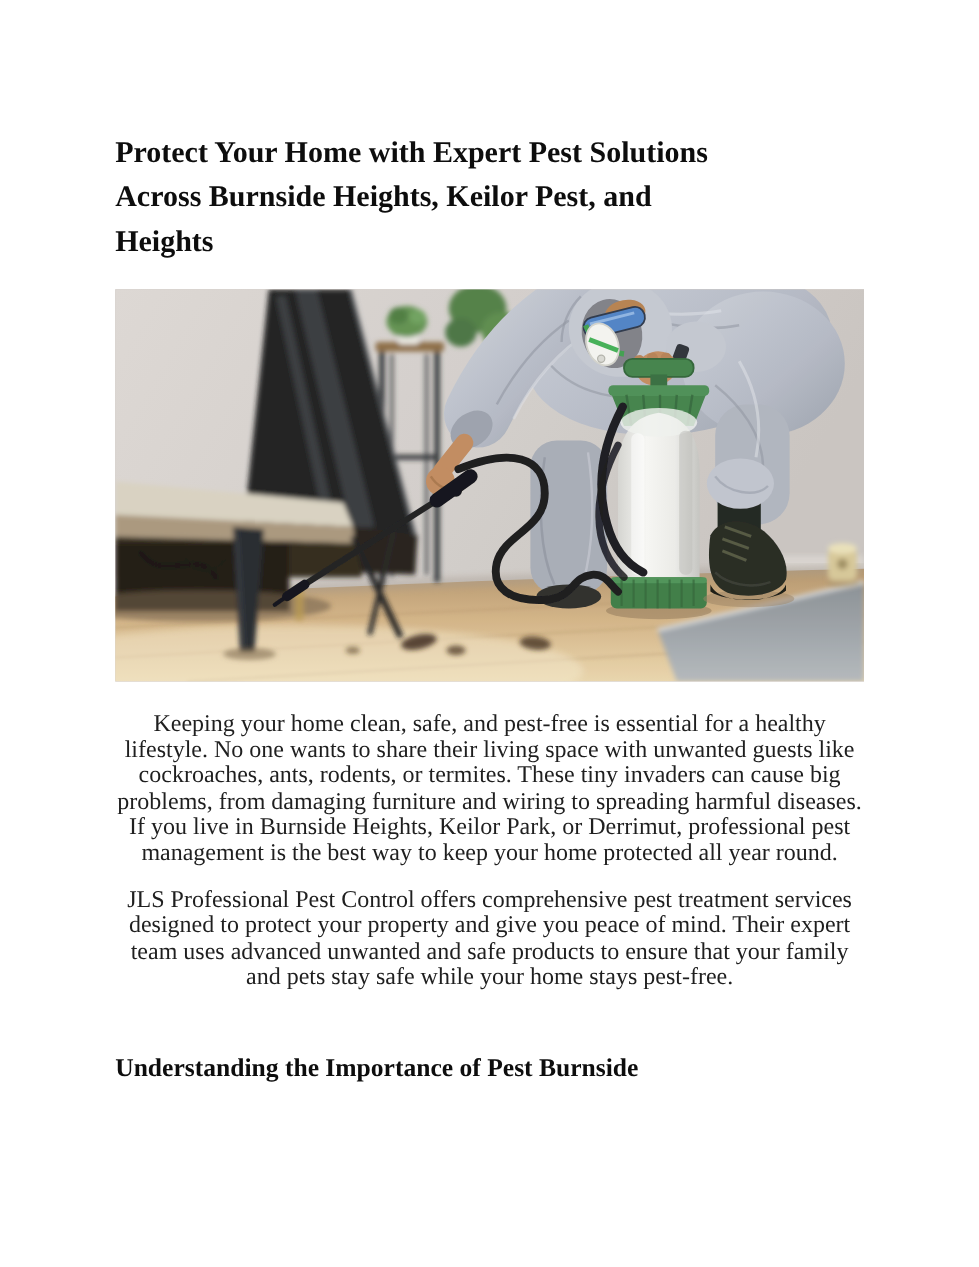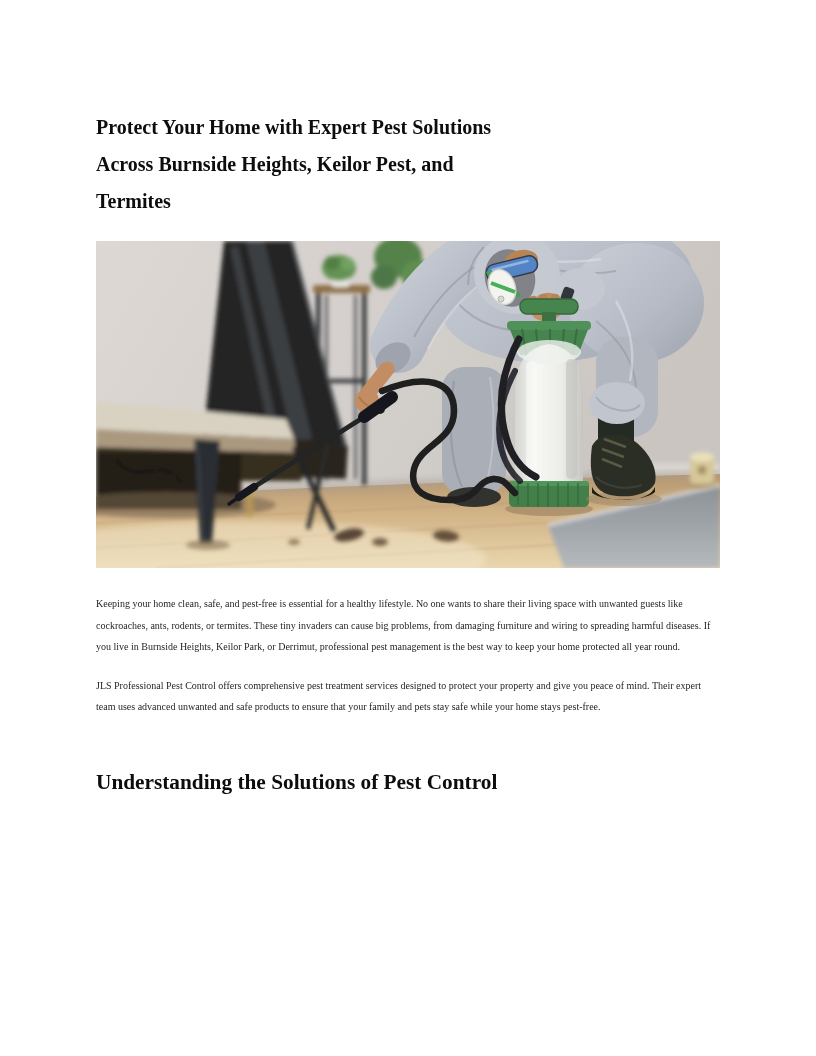--- a/index.html
+++ b/index.html
@@ -12,58 +12,59 @@
     position:relative;
     width:816px;height:1056px;
     background:var(--page-bg,#fff);
     box-sizing:border-box;
     padding:0 96px;
     overflow:hidden;
     font-family:"Liberation Serif","DejaVu Serif",serif;
   }
   .doc-title{
     margin:109px 0 0 0;
-    font-size:20px;
+    font-size:25px;
     line-height:37px;
     font-weight:700;
     color:var(--heading-color,#0d0d0d);
   }
   .doc-title .tline{display:block;white-space:nowrap;}
   .hero{
     margin:21px 0 0 0;
     width:624px;height:327px;
     overflow:hidden;
     background:#cfc9c4;
   }
   .hero svg{display:block;}
   .body-text{
     margin:25px 0 0 0;
-    font-size:10px;
+    font-size:20px;
     line-height:21.6px;
     color:var(--body-color,#1f1f1f);
+    text-align:center;
   }
   .body-text + .body-text{margin-top:17px;}
   .doc-h2{
     margin:50px 0 0 0;
     font-size:21.3px;
     line-height:28px;
     font-weight:700;
     color:var(--heading-color,#0d0d0d);
   }
   .doc-h2 + .body-text{margin-top:23px;}
 </style>
 </head>
 <body>
 
 <div class="page">
 
   <h1 class="doc-title">
     <span class="tline">Protect Your Home with Expert Pest Solutions</span>
     <span class="tline">Across Burnside Heights, Keilor Pest, and</span>
-    <span class="tline">Termites</span>
+    <span class="tline">Heights</span>
   </h1>
 
   <figure class="hero" role="img" aria-label="Pest control technician in a grey protective suit, goggles and white respirator mask crouching on a wooden floor, spraying under a TV cabinet with a long black wand connected to a white pump sprayer with green top and base; small plant stand and TV in the background, grey rug and dead insects on the floor">
     <svg width="624" height="327" viewBox="0 0 624 327" xmlns="http://www.w3.org/2000/svg">
       <defs>
         <linearGradient id="wallG" x1="0" y1="0" x2="1" y2="0.25">
           <stop offset="0" stop-color="#dcd7d3"></stop>
           <stop offset="0.55" stop-color="#d2cdc9"></stop>
           <stop offset="1" stop-color="#c8c3bf"></stop>
         </linearGradient>
@@ -306,16 +307,16 @@
       </g>
 
       <rect x="0" y="0" width="624" height="327" fill="#ffffff" opacity="0.04"></rect>
     </svg>
   </figure>
 
   <p class="body-text">Keeping your home clean, safe, and pest-free is essential for a healthy lifestyle. No one wants to share their living space with unwanted guests like cockroaches, ants, rodents, or termites. These tiny invaders can cause big problems, from damaging furniture and wiring to spreading harmful diseases. If you live in Burnside Heights, Keilor Park, or Derrimut, professional pest management is the best way to keep your home protected all year round.</p>
 
   <p class="body-text">JLS Professional Pest Control offers comprehensive pest treatment services designed to protect your property and give you peace of mind. Their expert team uses advanced unwanted and safe products to ensure that your family and pets stay safe while your home stays pest-free.</p>
 
-  <h2 class="doc-h2">Understanding the Solutions of Pest Control</h2>
+  <h2 class="doc-h2">Understanding the Importance of Pest Burnside</h2>
 
 
 </div>
 
 </body></html>

